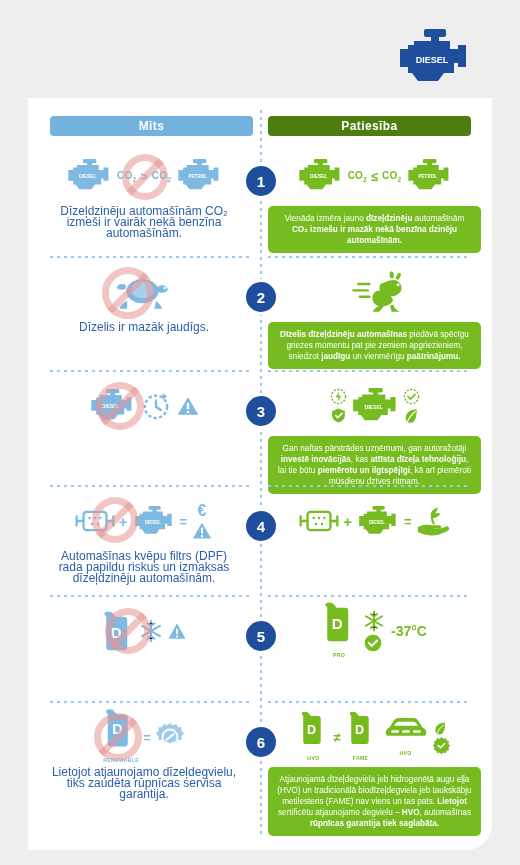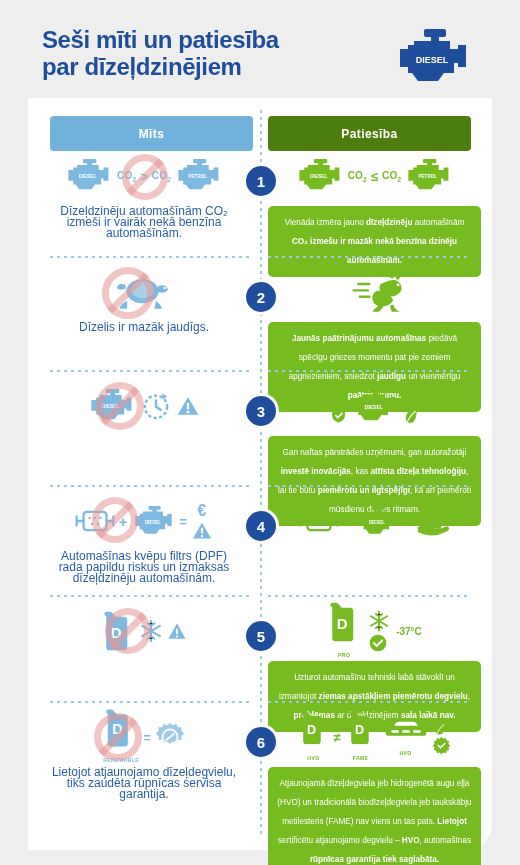--- a/index.html
+++ b/index.html
@@ -29,21 +29,21 @@
 
   
   .card{
     position:absolute;left:28px;top:98px;width:464px;height:752px;
     background:#ffffff;
     border-bottom-right-radius:26px;
   }
 
   
   .col-head{
-    position:absolute;top:18px;height:35px;border-radius:4px;
+    position:absolute;top:18px;height:20px;border-radius:4px;
     color:#ffffff;font-size:12px;font-weight:bold;letter-spacing:.4px;
     display:flex;align-items:center;justify-content:center;
   }
   .col-head.myth{left:22px;width:203px;background:#72b2dd;}
   .col-head.truth{left:240px;width:203px;background:#4d7c0f;}
 
   
   .divider{
     position:absolute;left:232px;top:12px;width:2px;height:726px;
     background-image:linear-gradient(to bottom,#9ec9ea 0 3px,transparent 3px 7px);
@@ -58,21 +58,21 @@
   .icon-band{
     height:52px;display:flex;align-items:center;justify-content:center;gap:4px;
     position:relative;
   }
   .myth-caption{
     margin-top:4px;color:#2a5ea8;font-size:12px;line-height:11px;
     padding:0 10px;
   }
   .truth-box{
     margin-top:4px;background:#76bc21;border-radius:5px;
-    color:#ffffff;font-size:8.2px;line-height:19px;
+    color:#ffffff;font-size:8.2px;line-height:11px;
     padding:7px 9px;text-align:center;
   }
   .truth-box b{font-weight:bold;}
 
   
   .row-sep{
     position:absolute;height:2px;
     background-image:linear-gradient(to right,#9ec9ea 0 3px,transparent 3px 7px);
     background-size:7px 2px;
   }
@@ -113,33 +113,29 @@
 
   .blue{color:#7db9e0;}
   .green{color:#76bc21;}
 
   svg{display:block;overflow:visible;}
 
   
   .trio{display:flex;align-items:center;gap:3px;}
   .trio-col{display:flex;flex-direction:column;gap:2px;}
 
-  .temp{font-size:10px;font-weight:bold;color:#76bc21;margin-left:2px;}
+  .temp{font-size:14px;font-weight:bold;color:#76bc21;margin-left:2px;}
   .plus{font-size:15px;font-weight:bold;}
 </style>
 </head>
 <body>
 
 <div class="page">
 
   <div class="header">
-    <div class="title">
-      <span class="title-line">Seši mīti un patiesība</span>
-      <span class="title-line">par dīzeļdzinējiem</span>
-    </div>
 
     <div class="header-engine">
       <svg width="72" height="62" viewBox="0 0 72 62">
         <rect x="26" y="2" width="22" height="8" rx="2" fill="#1f4e9c"></rect>
         <rect x="33" y="9" width="8" height="6" fill="#1f4e9c"></rect>
         <path d="M20 14 H52 V22 H60 V18 H68 V40 H60 V36 H56 L56 46 H46 L40 54 H20 L14 46 H10 V40 H2 V22 H10 V18 H16 V14 Z" fill="#1f4e9c"></path>
         <text x="34" y="36" font-family="Liberation Sans, sans-serif" font-size="9" font-weight="bold" fill="#ffffff" text-anchor="middle">DIESEL</text>
       </svg>
     </div>
   </div>
@@ -246,21 +242,21 @@
               <path d="M58 8 q-2 -8 2 -8 q4 1 2 9 Z" fill="#76bc21"></path>
               <path d="M65 9 q2 -8 6 -7 q2 3 -3 9 Z" fill="#76bc21"></path>
               <path d="M56 12 q12 -4 16 6 q2 8 -6 12 q-10 4 -18 -2 q-6 -6 -2 -12 Z" fill="#76bc21"></path>
               <path d="M42 24 q-8 4 -6 12 q2 8 12 8 q10 0 14 -8 q-4 -10 -20 -12 Z" fill="#76bc21"></path>
               <path d="M46 42 q-8 4 -10 9 h8 q4 -4 6 -7 Z" fill="#76bc21"></path>
               <path d="M62 42 q2 6 8 9 h-10 q-2 -5 -2 -8 Z" fill="#76bc21"></path>
               <circle cx="68" cy="17" r="1.8" fill="#ffffff"></circle>
             </svg>
           </span>
         </div>
-        <div class="truth-box"><b>Jaunās paātrinājumu automašīnas</b> piedāvā spēcīgu griezes momentu pat pie zemiem apgriezieniem, sniedzot <b>jaudīgu</b> un vienmērīgu <b>paātrinājumu.</b></div>
+        <div class="truth-box"><b>Dīzelis dīzeļdzinēju automašīnas</b> piedāvā spēcīgu griezes momentu pat pie zemiem apgriezieniem, sniedzot <b>jaudīgu</b> un vienmērīgu <b>paātrinājumu.</b></div>
       </div>
     </div>
     <div class="badge" style="top:184px;">2</div>
     <div class="row-sep left" style="top:272px;"></div>
     <div class="row-sep right" style="top:272px;"></div>
 
     <div class="row" style="top:282px;">
       <div class="row-myth">
         <div class="icon-band">
           <span class="ic">
@@ -462,21 +458,20 @@
                 <path d="M10 5 l4 3 4 -3 M10 23 l4 -3 4 3"></path>
               </g>
             </svg>
             <svg width="20" height="20" viewBox="0 0 24 24" style="margin-top:1px;">
               <circle cx="12" cy="12" r="10" fill="#76bc21"></circle>
               <path d="M7 12 l3.5 3.5 L17 9" stroke="#ffffff" stroke-width="2.4" fill="none" stroke-linecap="round"></path>
             </svg>
           </span>
           <span class="temp">-37°C</span>
         </div>
-        <div class="truth-box">Uzturot automašīnu tehniski labā stāvoklī un izmantojot <b>ziemas apstākļiem piemērotu degvielu</b>, <b>problēmas</b> ar dīzeļdzinējiem <b>sala laikā nav.</b></div>
       </div>
     </div>
     <div class="badge" style="top:523px;">5</div>
     <div class="row-sep left" style="top:603px;"></div>
     <div class="row-sep right" style="top:603px;"></div>
 
     <div class="row" style="top:613px;">
       <div class="row-myth">
         <div class="icon-band">
           <span class="ic" style="text-align:center;">

